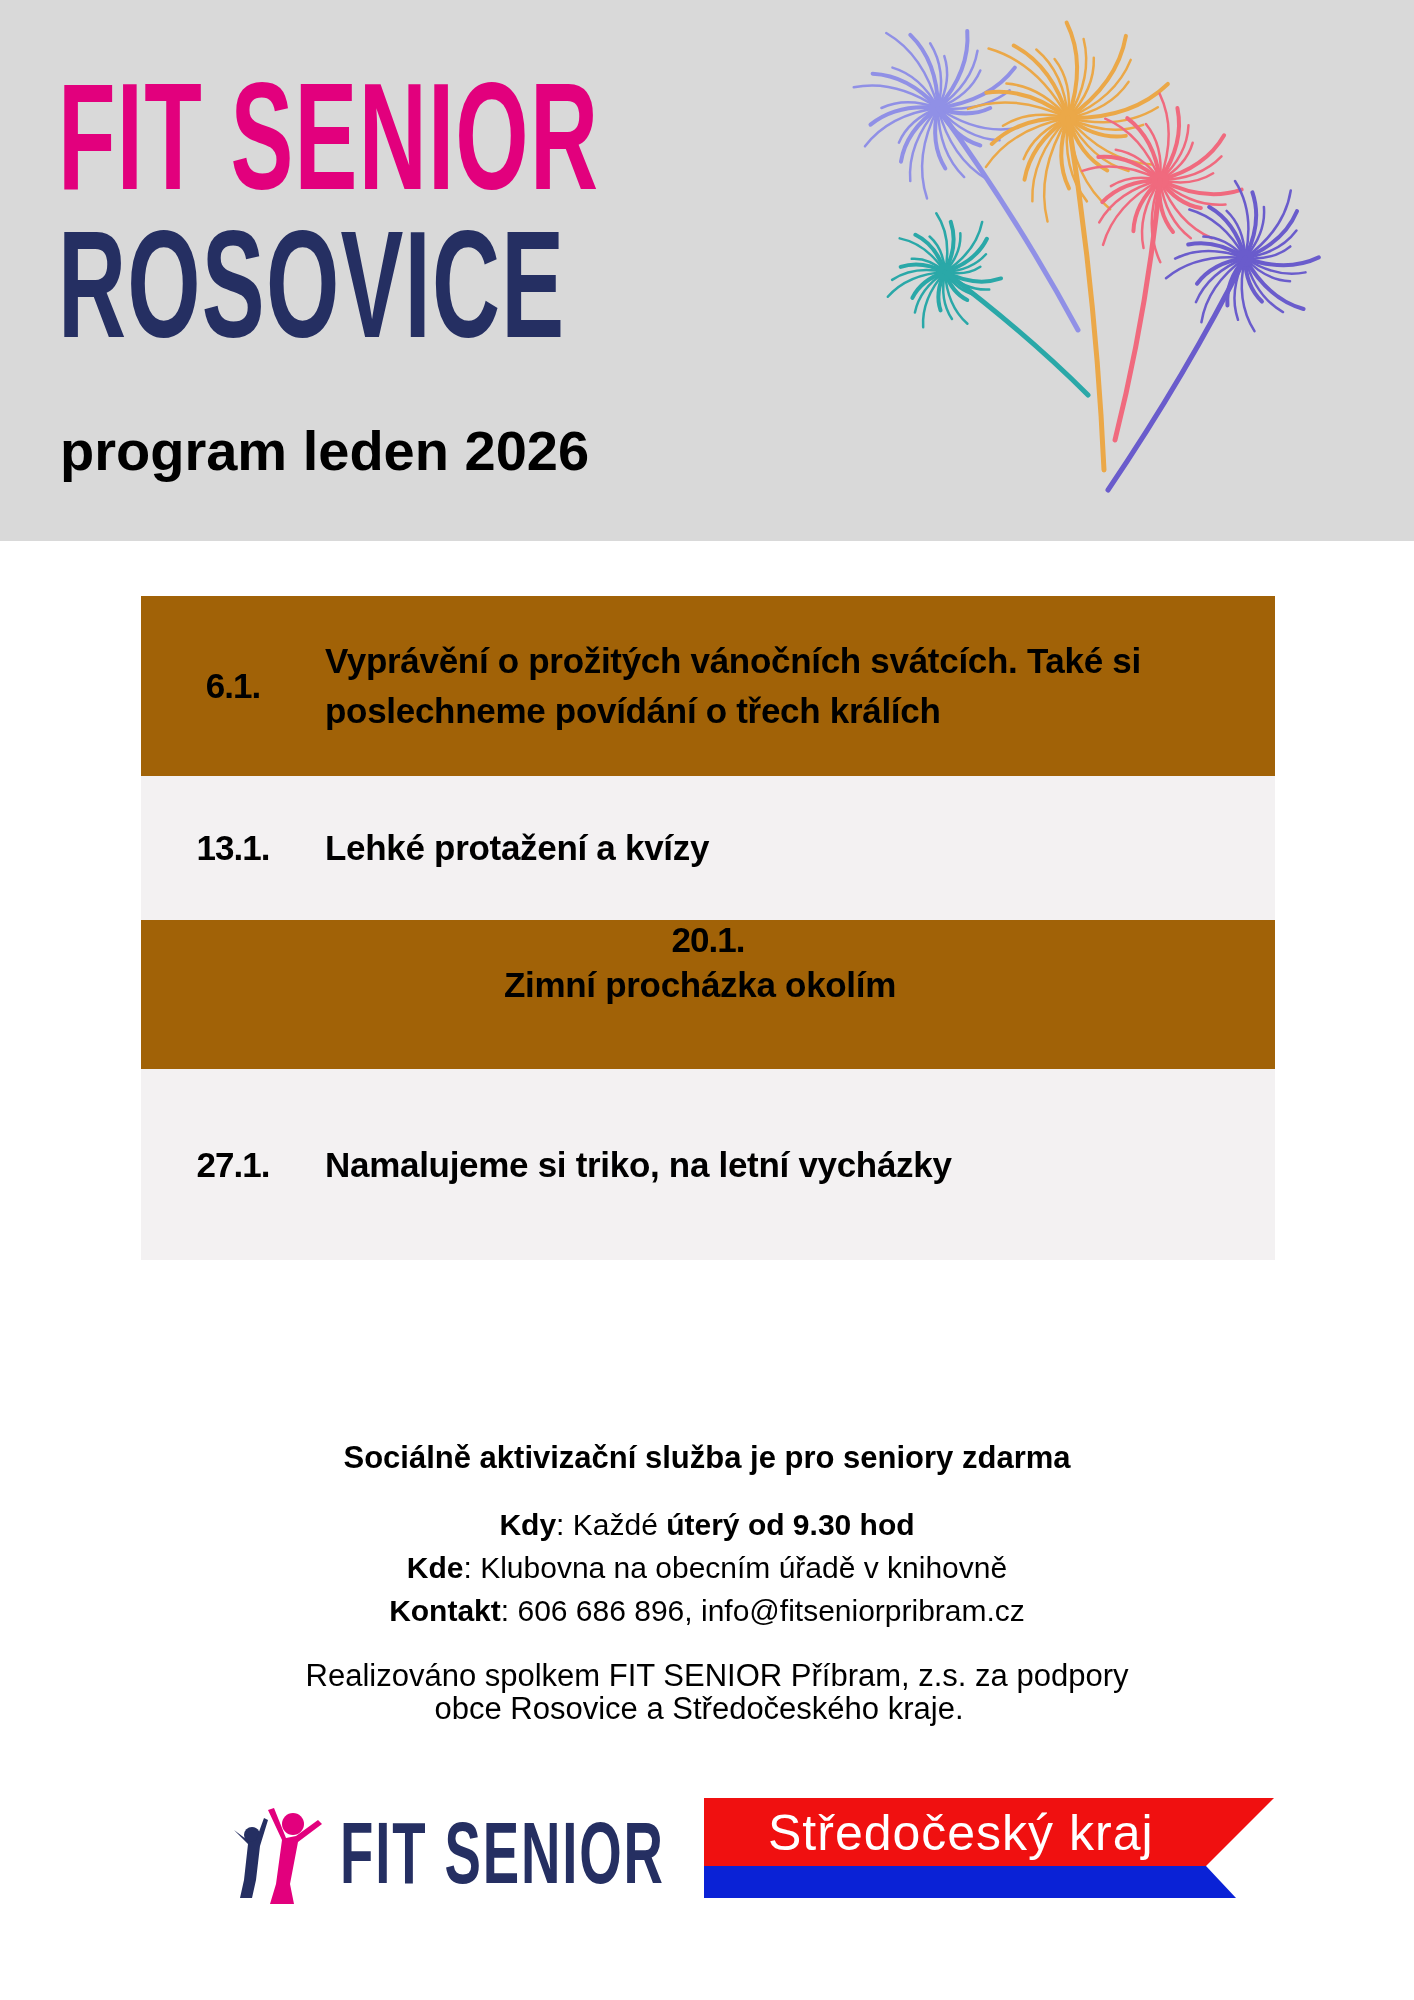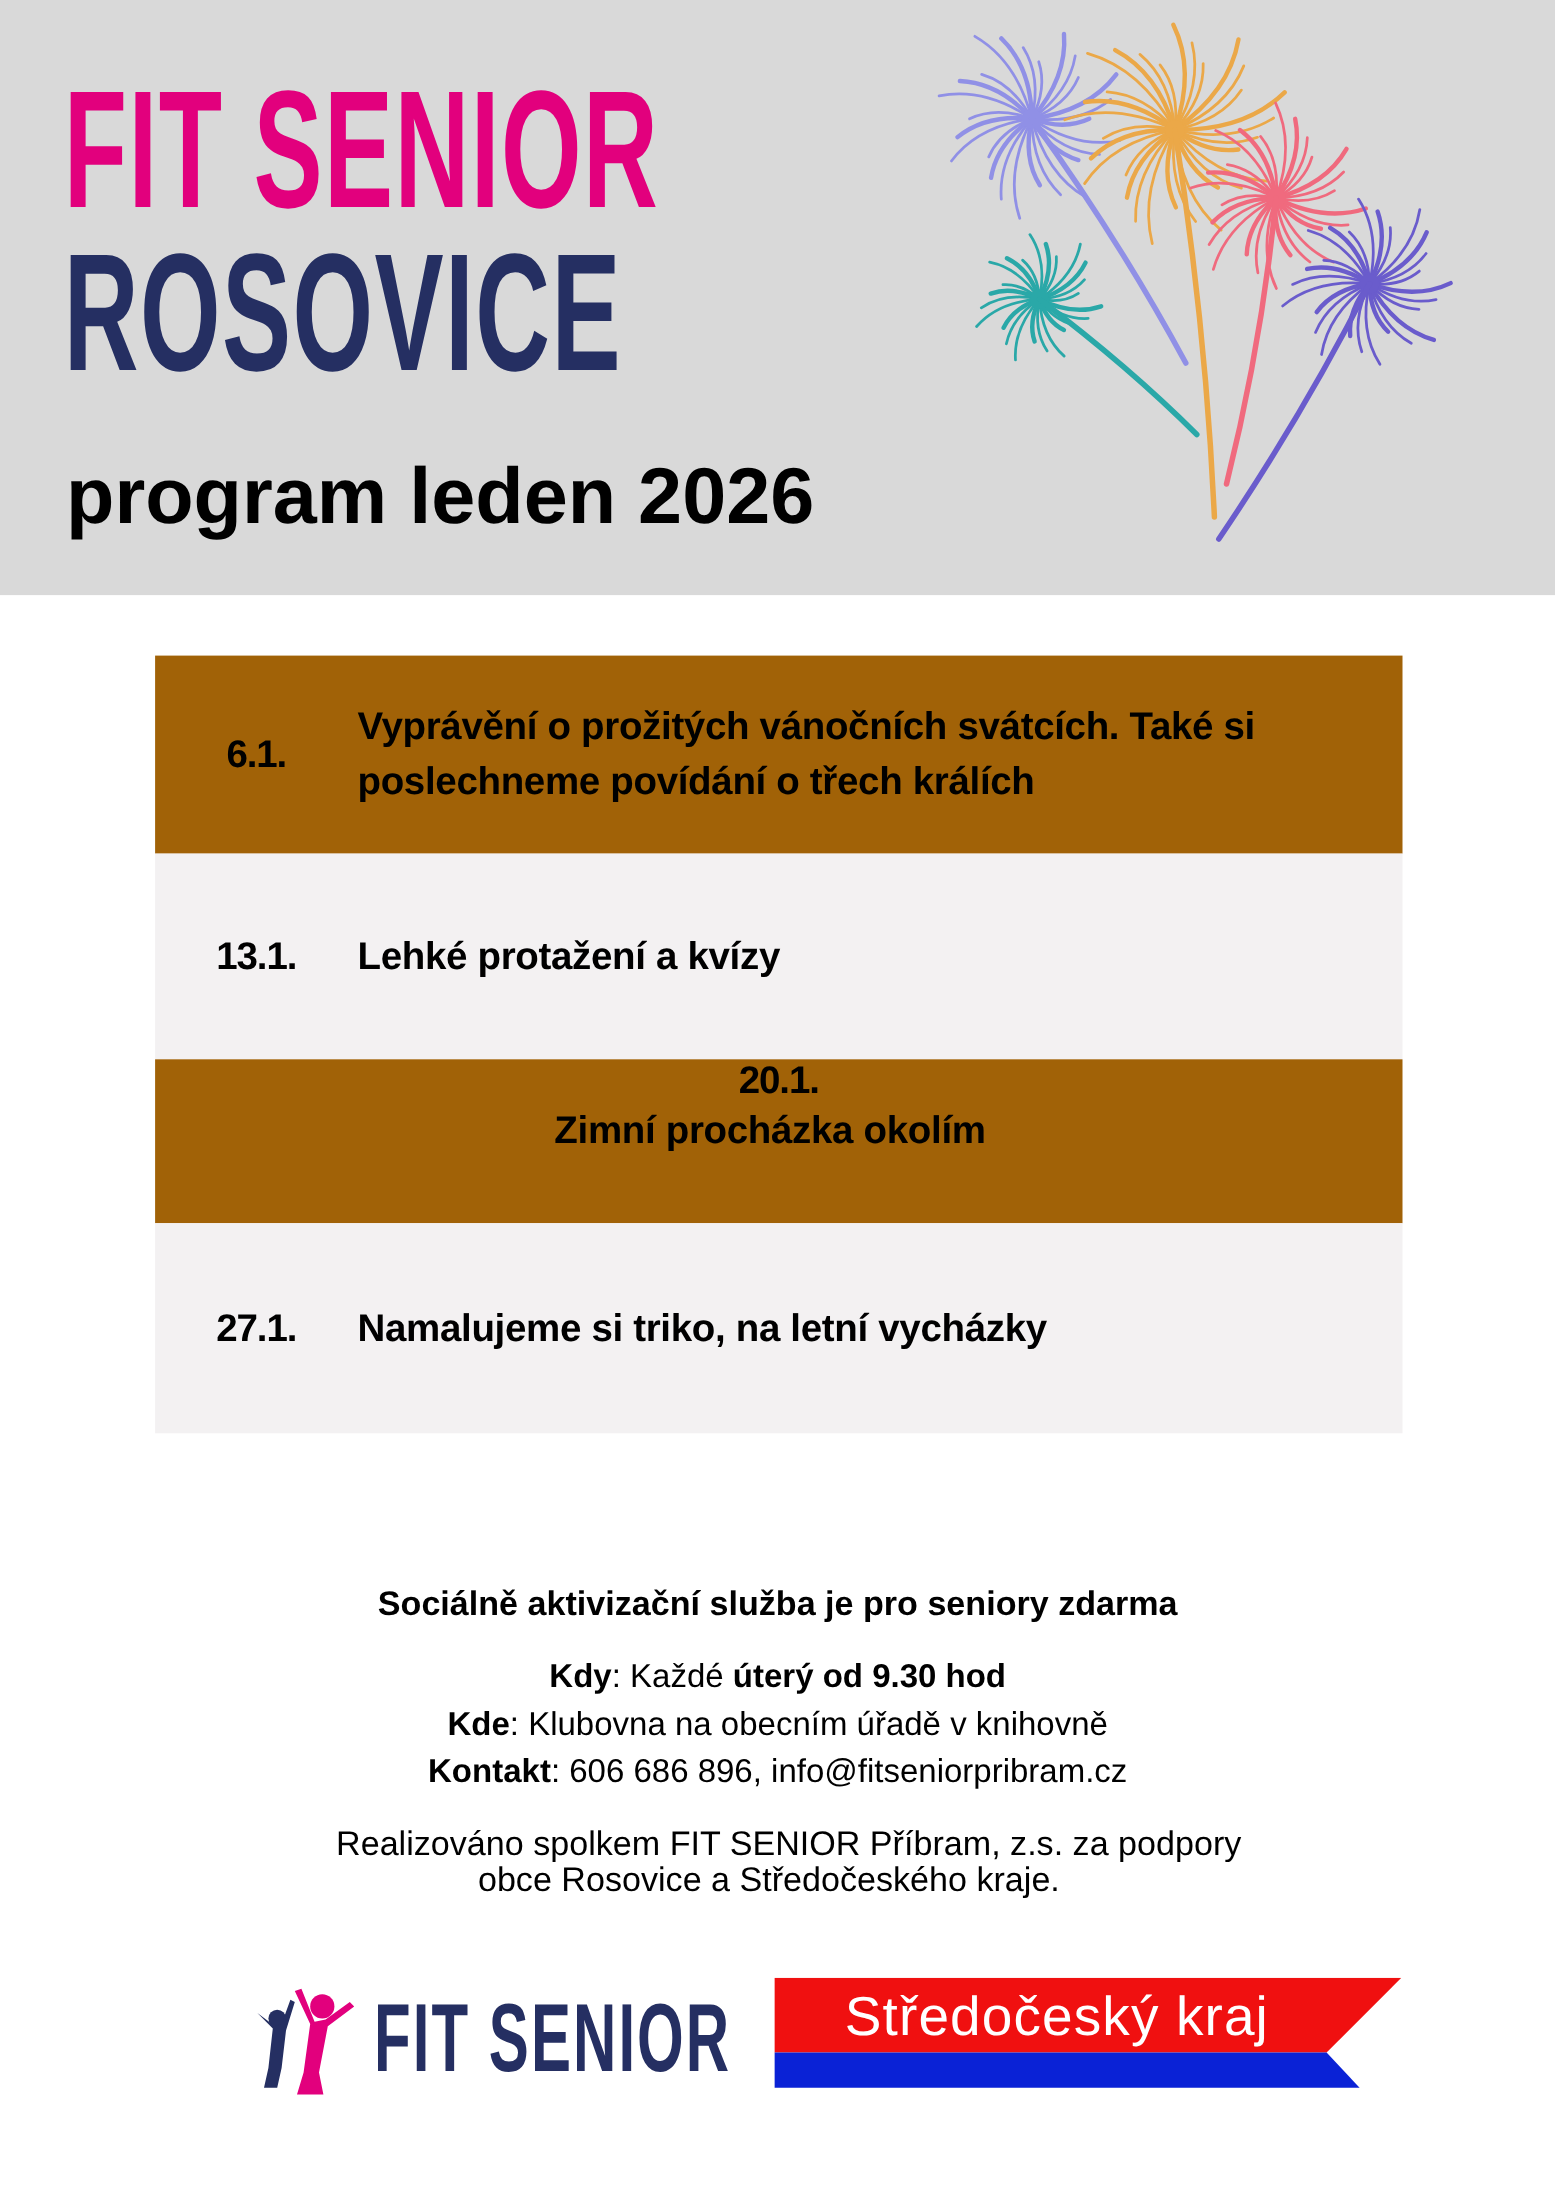--- a/index.html
+++ b/index.html
@@ -1,28 +1,28 @@
 <!DOCTYPE html>
 <html><head>
 <meta charset="utf-8">
 <style>
   html, body { margin:0; padding:0; }
   body { width:1414px; height:2000px; background:#ffffff; position:relative; overflow:hidden; font-family:"Liberation Sans", sans-serif; color:#000; }
   .header { position:absolute; left:0; top:0; width:1414px; height:541px; background:#d9d9d9; }
   .title1, .title2 { position:absolute; left:58px; font-family:"Liberation Sans", sans-serif; font-weight:700; white-space:nowrap; transform-origin:left top; letter-spacing:2px; }
   .title1 { top:60px; color:#e2007d; font-size:152px; line-height:152px; transform:scaleX(0.62); }
   .title2 { top:208px; color:#252f62; font-size:152px; line-height:152px; transform:scaleX(0.62); }
-  .subtitle { position:absolute; left:60px; top:416px; font-size:72px; font-weight:700; line-height:70px; white-space:nowrap; }
+  .subtitle { position:absolute; left:60px; top:416px; font-size:56px; font-weight:700; line-height:70px; white-space:nowrap; }
   .fireworks { position:absolute; left:820px; top:0; width:594px; height:520px; }
 
   .table { position:absolute; left:141px; top:596px; width:1134px; }
   .row { display:flex; align-items:center; }
   .row.dark { background:#a16207; }
   .row.light { background:#f3f1f2; }
-  .r0 { height:180px; } .r1 { height:187px; } .r2 { height:149px;flex-direction:column; } .r3 { height:191px; }
+  .r0 { height:180px; } .r1 { height:144px; } .r2 { height:149px;flex-direction:column; } .r3 { height:191px; }
   .date { width:184px; text-align:center; font-size:35px; font-weight:700; letter-spacing:-1px; }
   .desc { flex:1; font-size:35px; font-weight:700; line-height:50px; padding-right:16px; letter-spacing:-0.3px; }
 
   .info { position:absolute; left:0; width:1414px; text-align:center; white-space:nowrap; }
   .tagline { top:1440px; font-size:31px; font-weight:700; }
   .line { font-size:30px; }
   .kdy { top:1508px; } .kde { top:1551px; } .kontakt { top:1594px; }
   .b { font-weight:700; }
   .credit { font-size:31px; line-height:32px; }
   .credit1 { top:1660px; left:10px; } .credit2 { top:1693px; left:-8px; }

